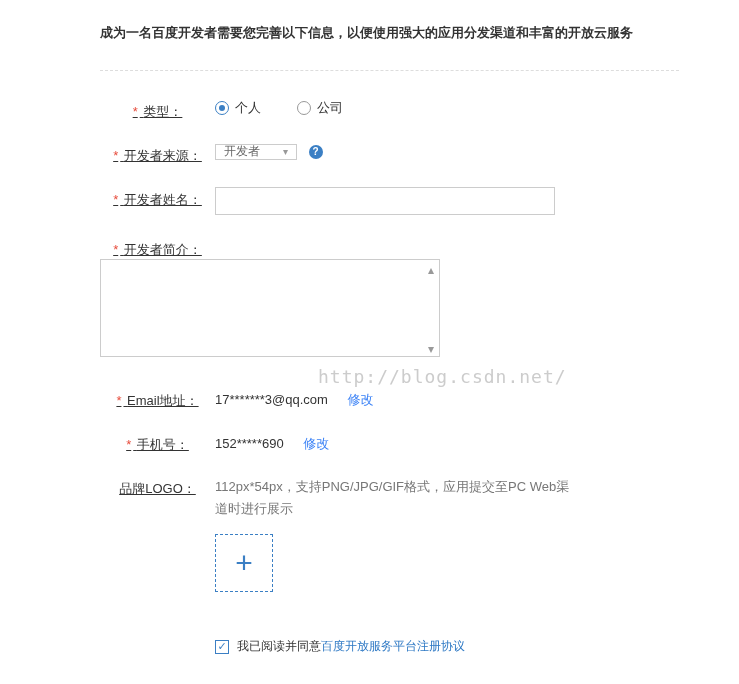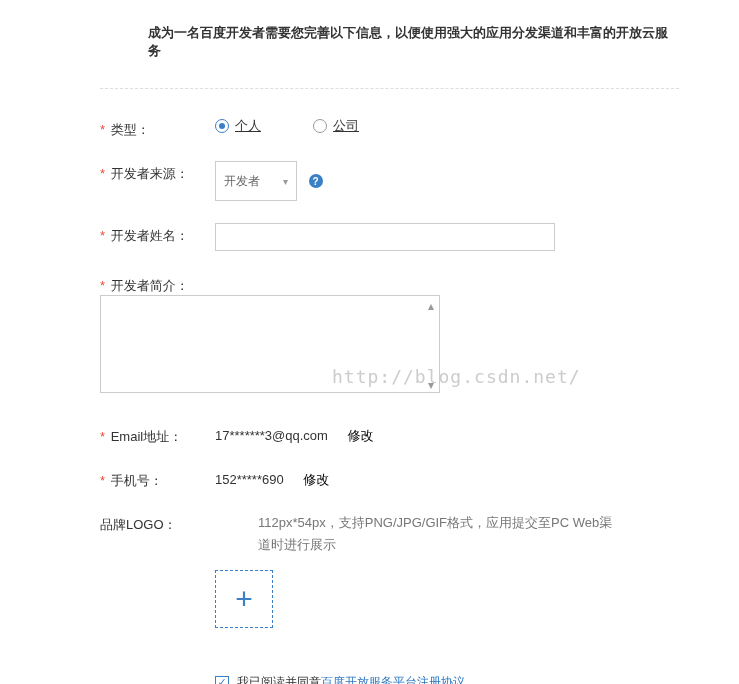--- a/index.html
+++ b/index.html
@@ -17,57 +17,56 @@
     }
     .container {
       padding-left: 100px;
       padding-right: 60px;
     }
     .header-text {
       font-size: 13px;
       font-weight: bold;
       color: #333;
       margin-bottom: 28px;
-      margin-left: 48px;
     }
     .divider {
       border: none;
       border-top: 1px dashed #ddd;
       margin-bottom: 28px;
     }
     .form-row {
       display: flex;
       align-items: flex-start;
       margin-bottom: 22px;
     }
     .form-row.multiline {
       margin-bottom: 28px;
       flex-direction: column;
     }
     .label-col {
       width: 115px;
       flex-shrink: 0;
-      text-align: left;
+      text-align: center;
       padding-top: 4px;
+      text-decoration: underline;
     }
     .required {
       color: #e74c3c;
       margin-right: 2px;
     }
     .label-text {
       color: #333;
     }
     .field-col {
       flex: 1;
     }
     .radio-group {
       display: flex;
       align-items: flex-start;
-      gap: 52px;
-      text-decoration: underline;
+      gap: 36px;
     }
     .radio-item {
       display: flex;
       align-items: center;
       gap: 6px;
       cursor: pointer;
     }
     .radio-circle {
       width: 14px;
       height: 14px;
@@ -84,21 +83,21 @@
     .radio-inner {
       width: 6px;
       height: 6px;
       background: #3b7fc4;
       border-radius: 50%;
     }
     .select-box {
       display: inline-flex;
       align-items: center;
       border: 1px solid #ccc;
-      height: 40px;
+      height: 16px;
       padding: 0 8px;
       background: #fff;
       cursor: pointer;
       min-width: 82px;
       justify-content: space-between;
       color: #666;
       font-size: 12px;
     }
     .select-arrow {
       color: #999;
@@ -135,32 +134,31 @@
       font-size: 13px;
       background: #fff;
       resize: none;
     }
     .readonly-value {
       color: #333;
       display: inline-block;
       padding-top: 4px;
     }
     .link-action {
-      color: #000000;
+      color: #3b82f6;
       cursor: pointer;
       margin-left: 16px;
       margin-top: 24px;
     }
     .logo-hint {
       color: #777;
       font-size: 13px;
       line-height: 22px;
       margin-bottom: 14px;
       max-width: 360px;
-      margin-left: 43px;
     }
     .upload-box {
       width: 58px;
       height: 58px;
       border: 1px dashed #3b7fc4;
       display: flex;
       align-items: center;
       justify-content: center;
       cursor: pointer;
       background: #fff;
@@ -195,21 +193,21 @@
     .agreement-text {
       font-size: 12px;
       color: #333;
     }
     .agreement-link {
       color: #2d78c4;
       cursor: pointer;
     }
     .watermark {
       position: absolute;
-      left: 332px;
+      left: 318px;
       top: 342px;
       color: #ccc;
       font-size: 18px;
       font-family: monospace;
       letter-spacing: 1px;
       pointer-events: none;
       z-index: 10;
     }
     .form-wrapper {
       position: relative;

